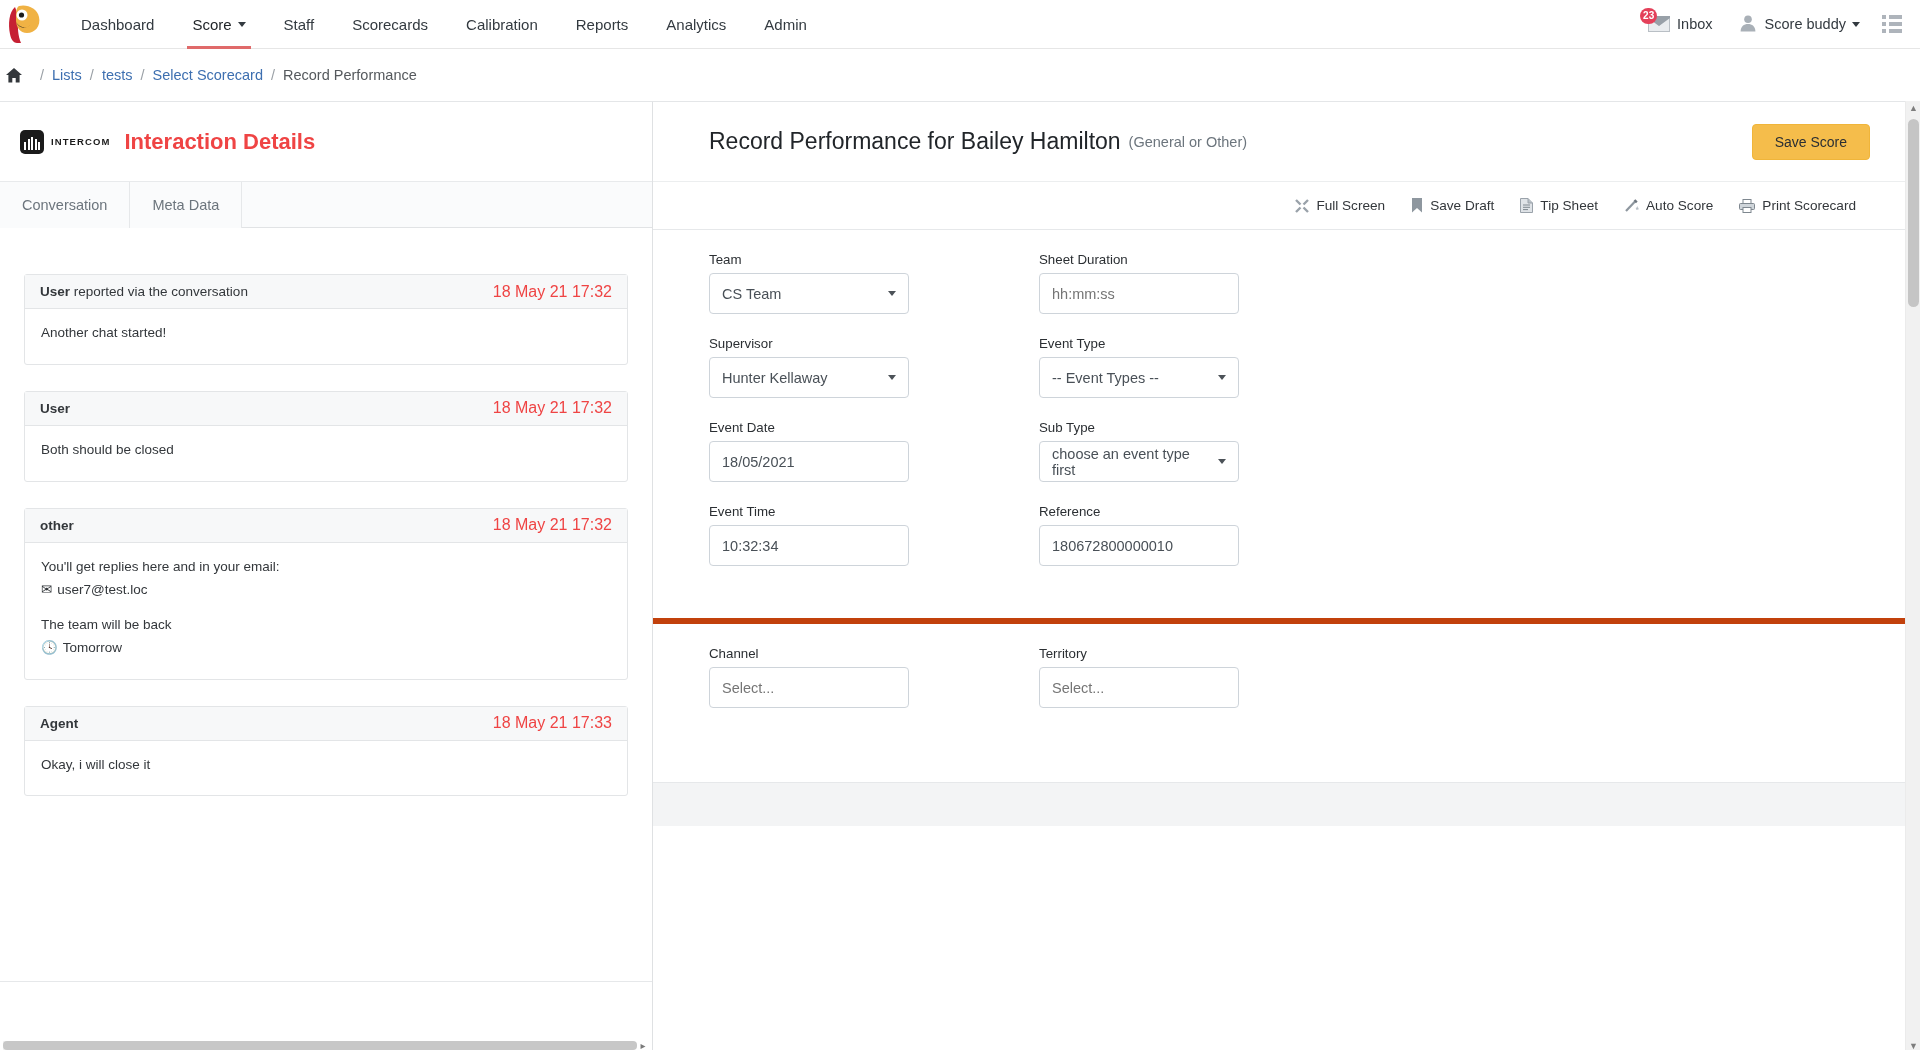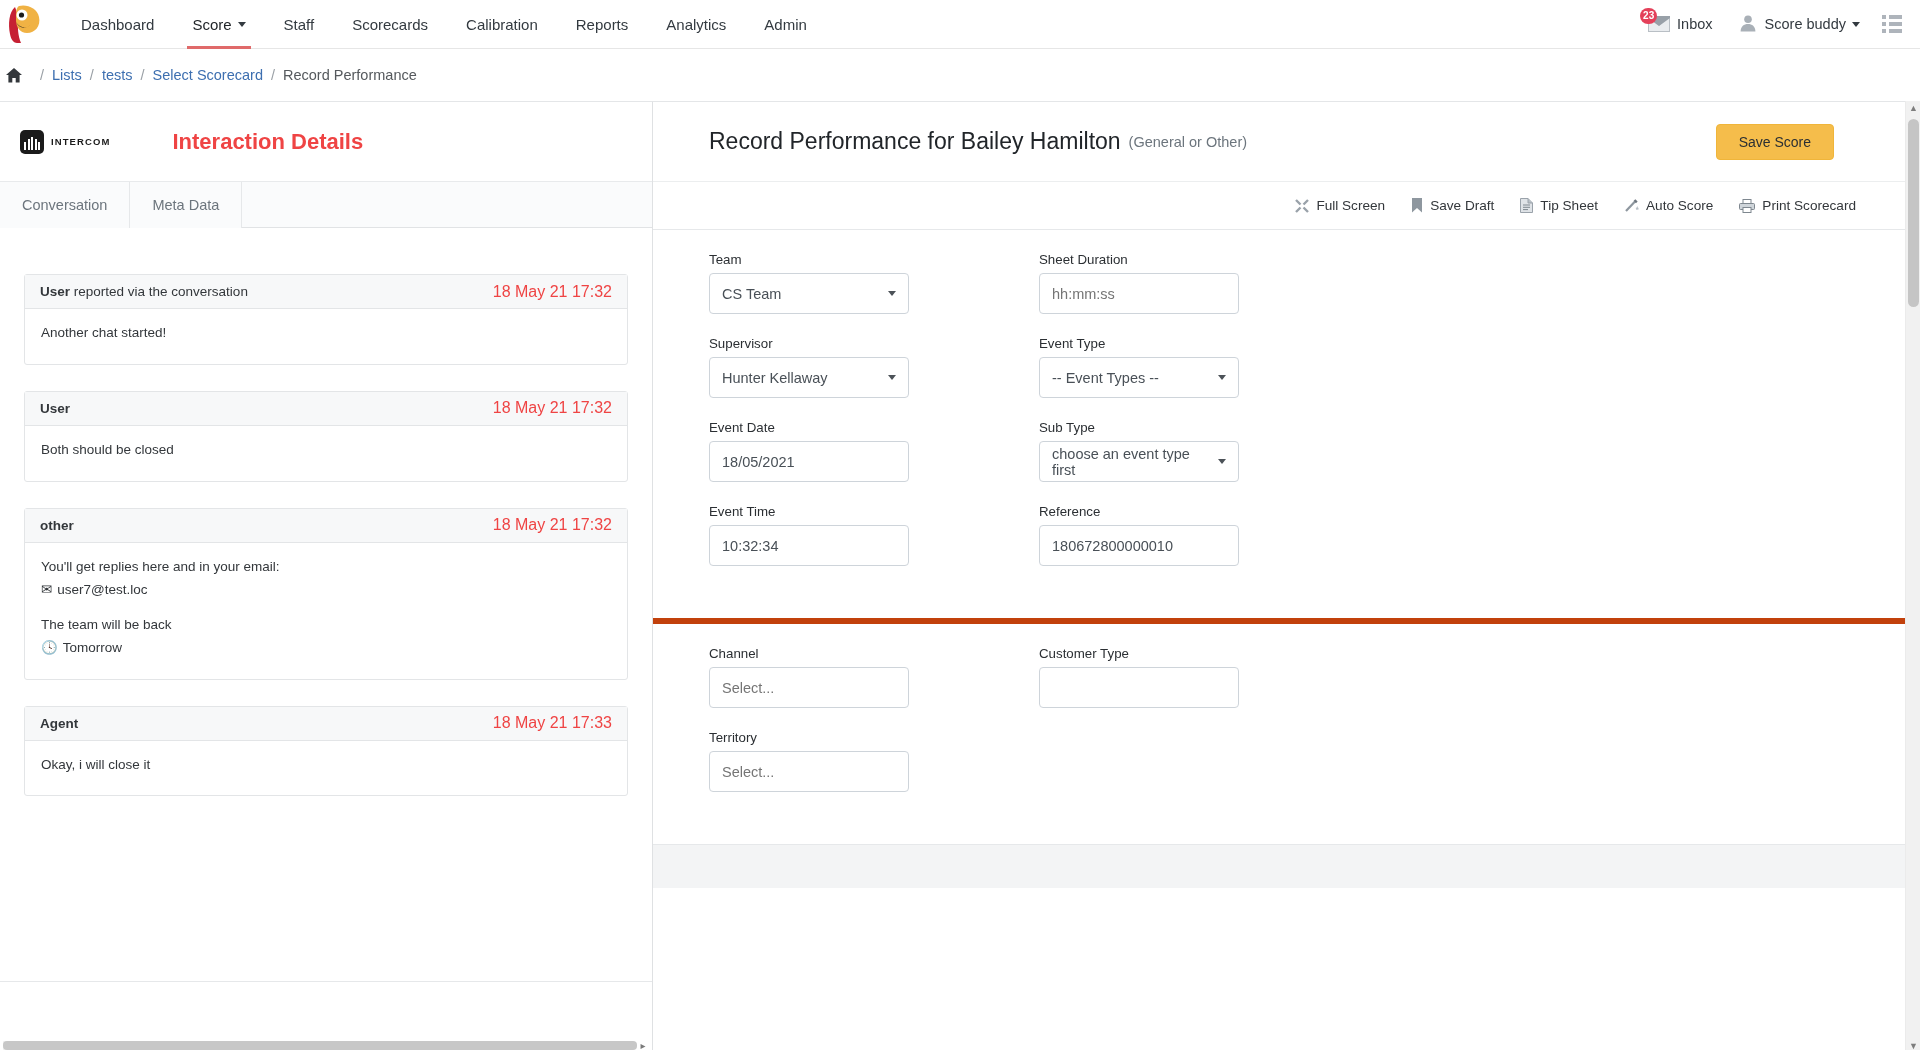--- a/index.html
+++ b/index.html
@@ -145,21 +145,20 @@
     display: flex;
     flex-direction: column;
     position: relative;
   }
   .left-header {
     height: 80px;
     display: flex;
     align-items: center;
     padding-left: 20px;
     border-bottom: 1px solid #e8eaec;
-    gap: 48px;
   }
   .intercom-badge {
     display: flex; align-items: center;
     margin-right: 14px;
   }
   .ic-square {
     width: 24px; height: 24px;
     background: #1b1b1b;
     border-radius: 5px;
     display: flex; align-items: flex-end; justify-content: center;
@@ -272,21 +271,21 @@
     flex-direction: column;
     border-top: 1px solid #e4e6e8;
     position: relative;
     overflow: hidden;
   }
   .rp-header {
     background: #fff;
     height: 80px;
     display: flex;
     align-items: center;
-    padding: 0 86px 0 56px;
+    padding: 0 50px 0 56px;
     border-bottom: 1px solid #eceeef;
   }
   .rp-title {
     font-size: 23px;
     color: #212529;
     font-weight: normal;
   }
   .rp-sub {
     font-size: 14.5px;
     color: #6c757d;
@@ -720,24 +719,20 @@
       </div>
 
       <div class="form-section no-border">
         <div class="form-grid">
 
           <div class="fg-cell">
             <label class="fg-label">Channel</label>
             <input class="fld placeholder" placeholder="Select..." style="">
           </div>
 
-          <div class="fg-cell">
-            <label class="fg-label">Customer Type</label>
-            <input class="fld" placeholder="" style="">
-          </div>
 
           <div class="fg-cell">
             <label class="fg-label">Territory</label>
             <input class="fld placeholder" placeholder="Select..." style="">
           </div>
 
           <div class="fg-cell"></div>
 
         </div>
       </div>

